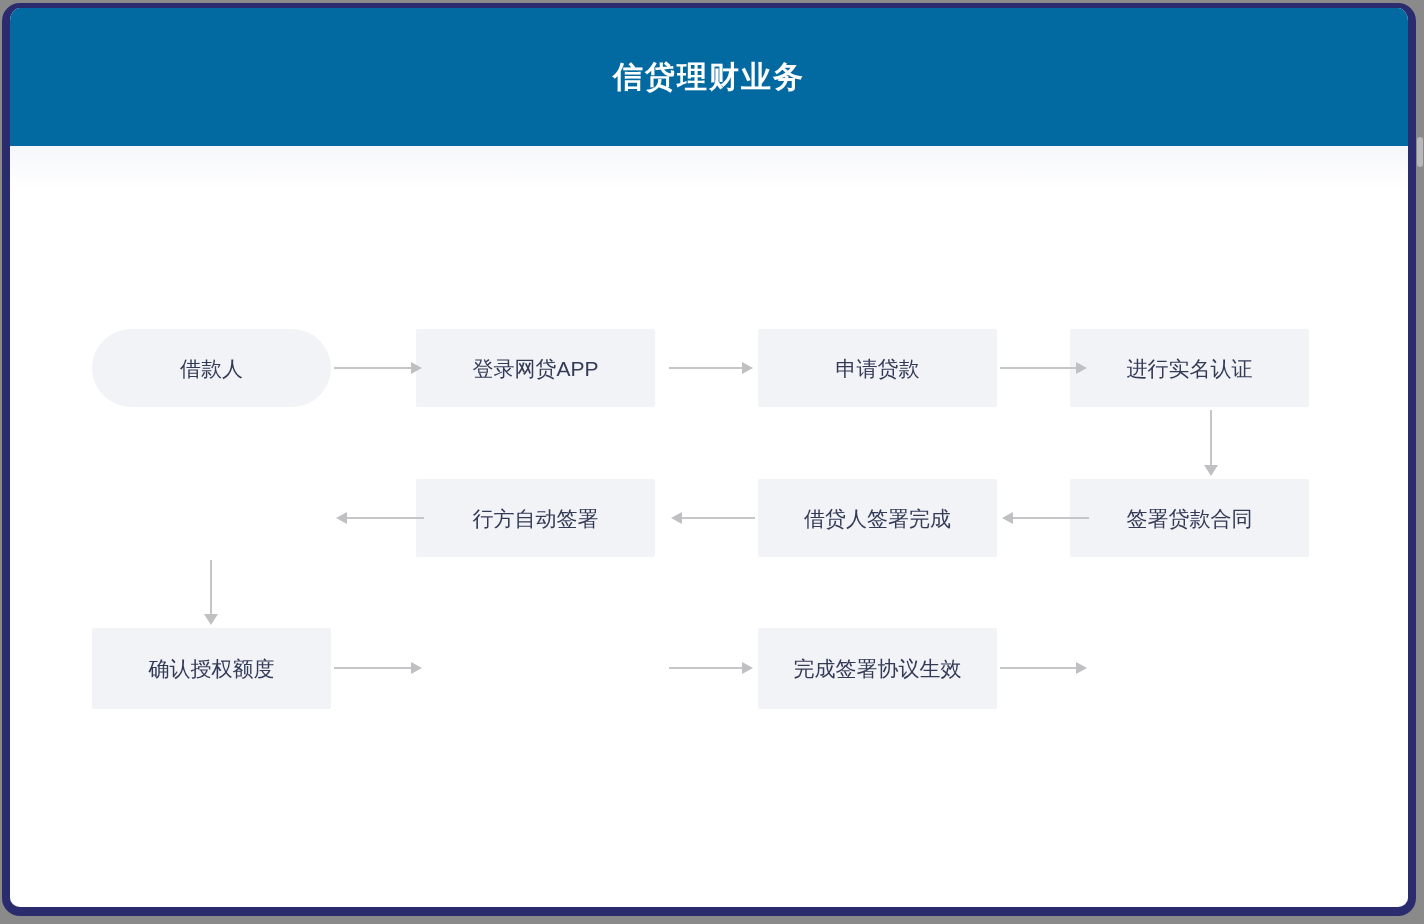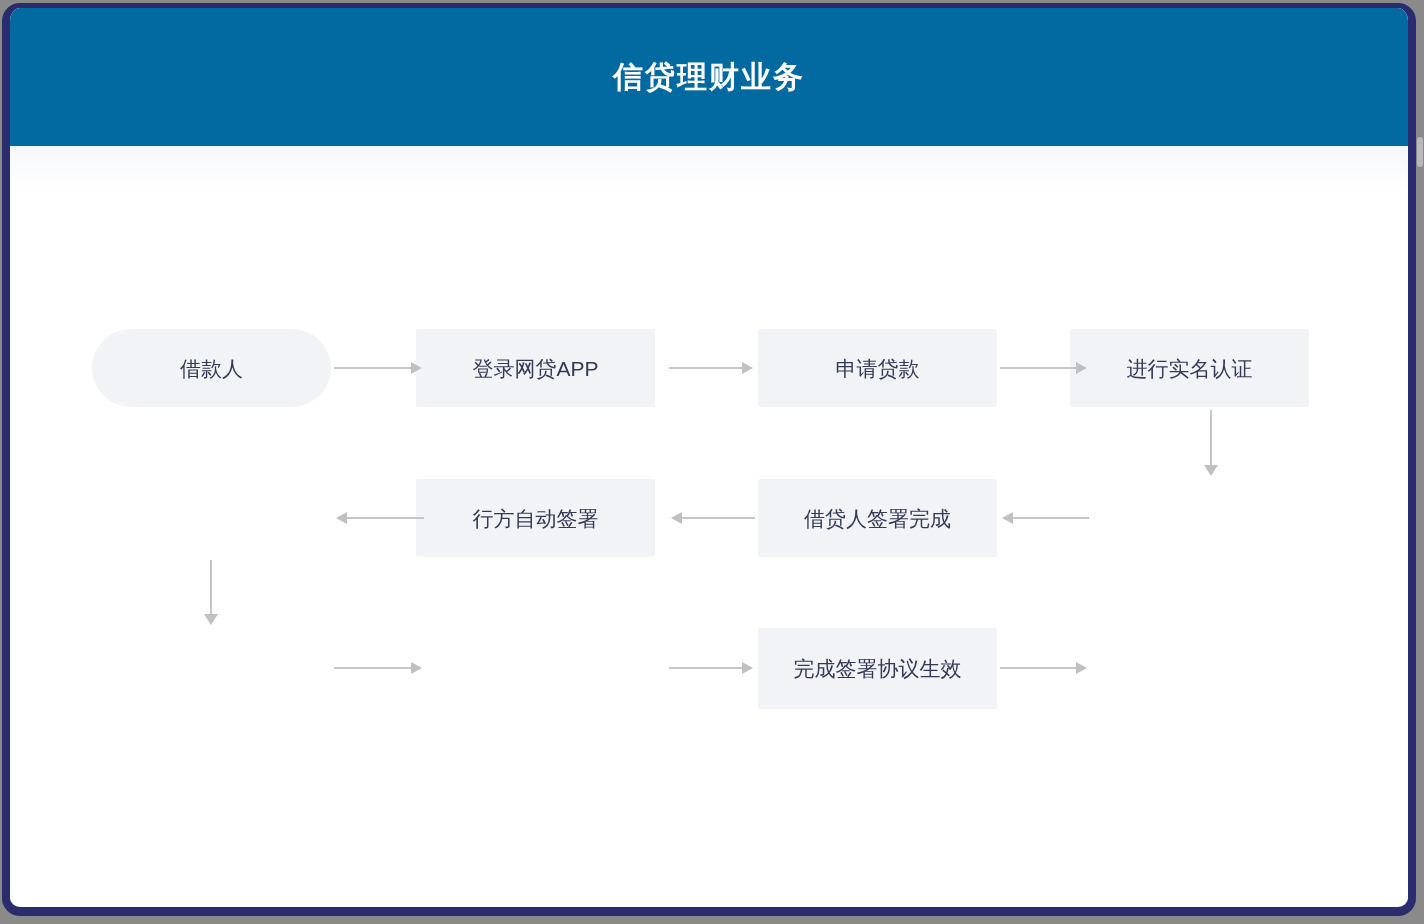--- a/index.html
+++ b/index.html
@@ -140,21 +140,27 @@
       <div class="node c4 r1">
         <span>进行实名认证</span>
       </div>
 
       <div class="node c2 r2">
         <span>行方自动签署</span>
       </div>
       <div class="node c3 r2">
         <span>借贷人签署完成</span>
       </div>
+      <div class="node c4 r2">
+        <span>签署贷款合同</span>
+      </div>
 
+      <div class="node c1 r3 tall">
+        <span>确认授权额度</span>
+      </div>
       <div class="node c3 r3 tall">
         <span>完成签署协议生效</span>
       </div>
 
       <div class="arrow h right" style="left:324px; top:221px; width:78px"></div>
       <div class="arrow h right" style="left:659px; top:221px; width:74px"></div>
       <div class="arrow h right" style="left:990px; top:221px; width:77px"></div>
 
       <div class="arrow v down" style="left:1200px; top:264px; height:56px"></div>
 

